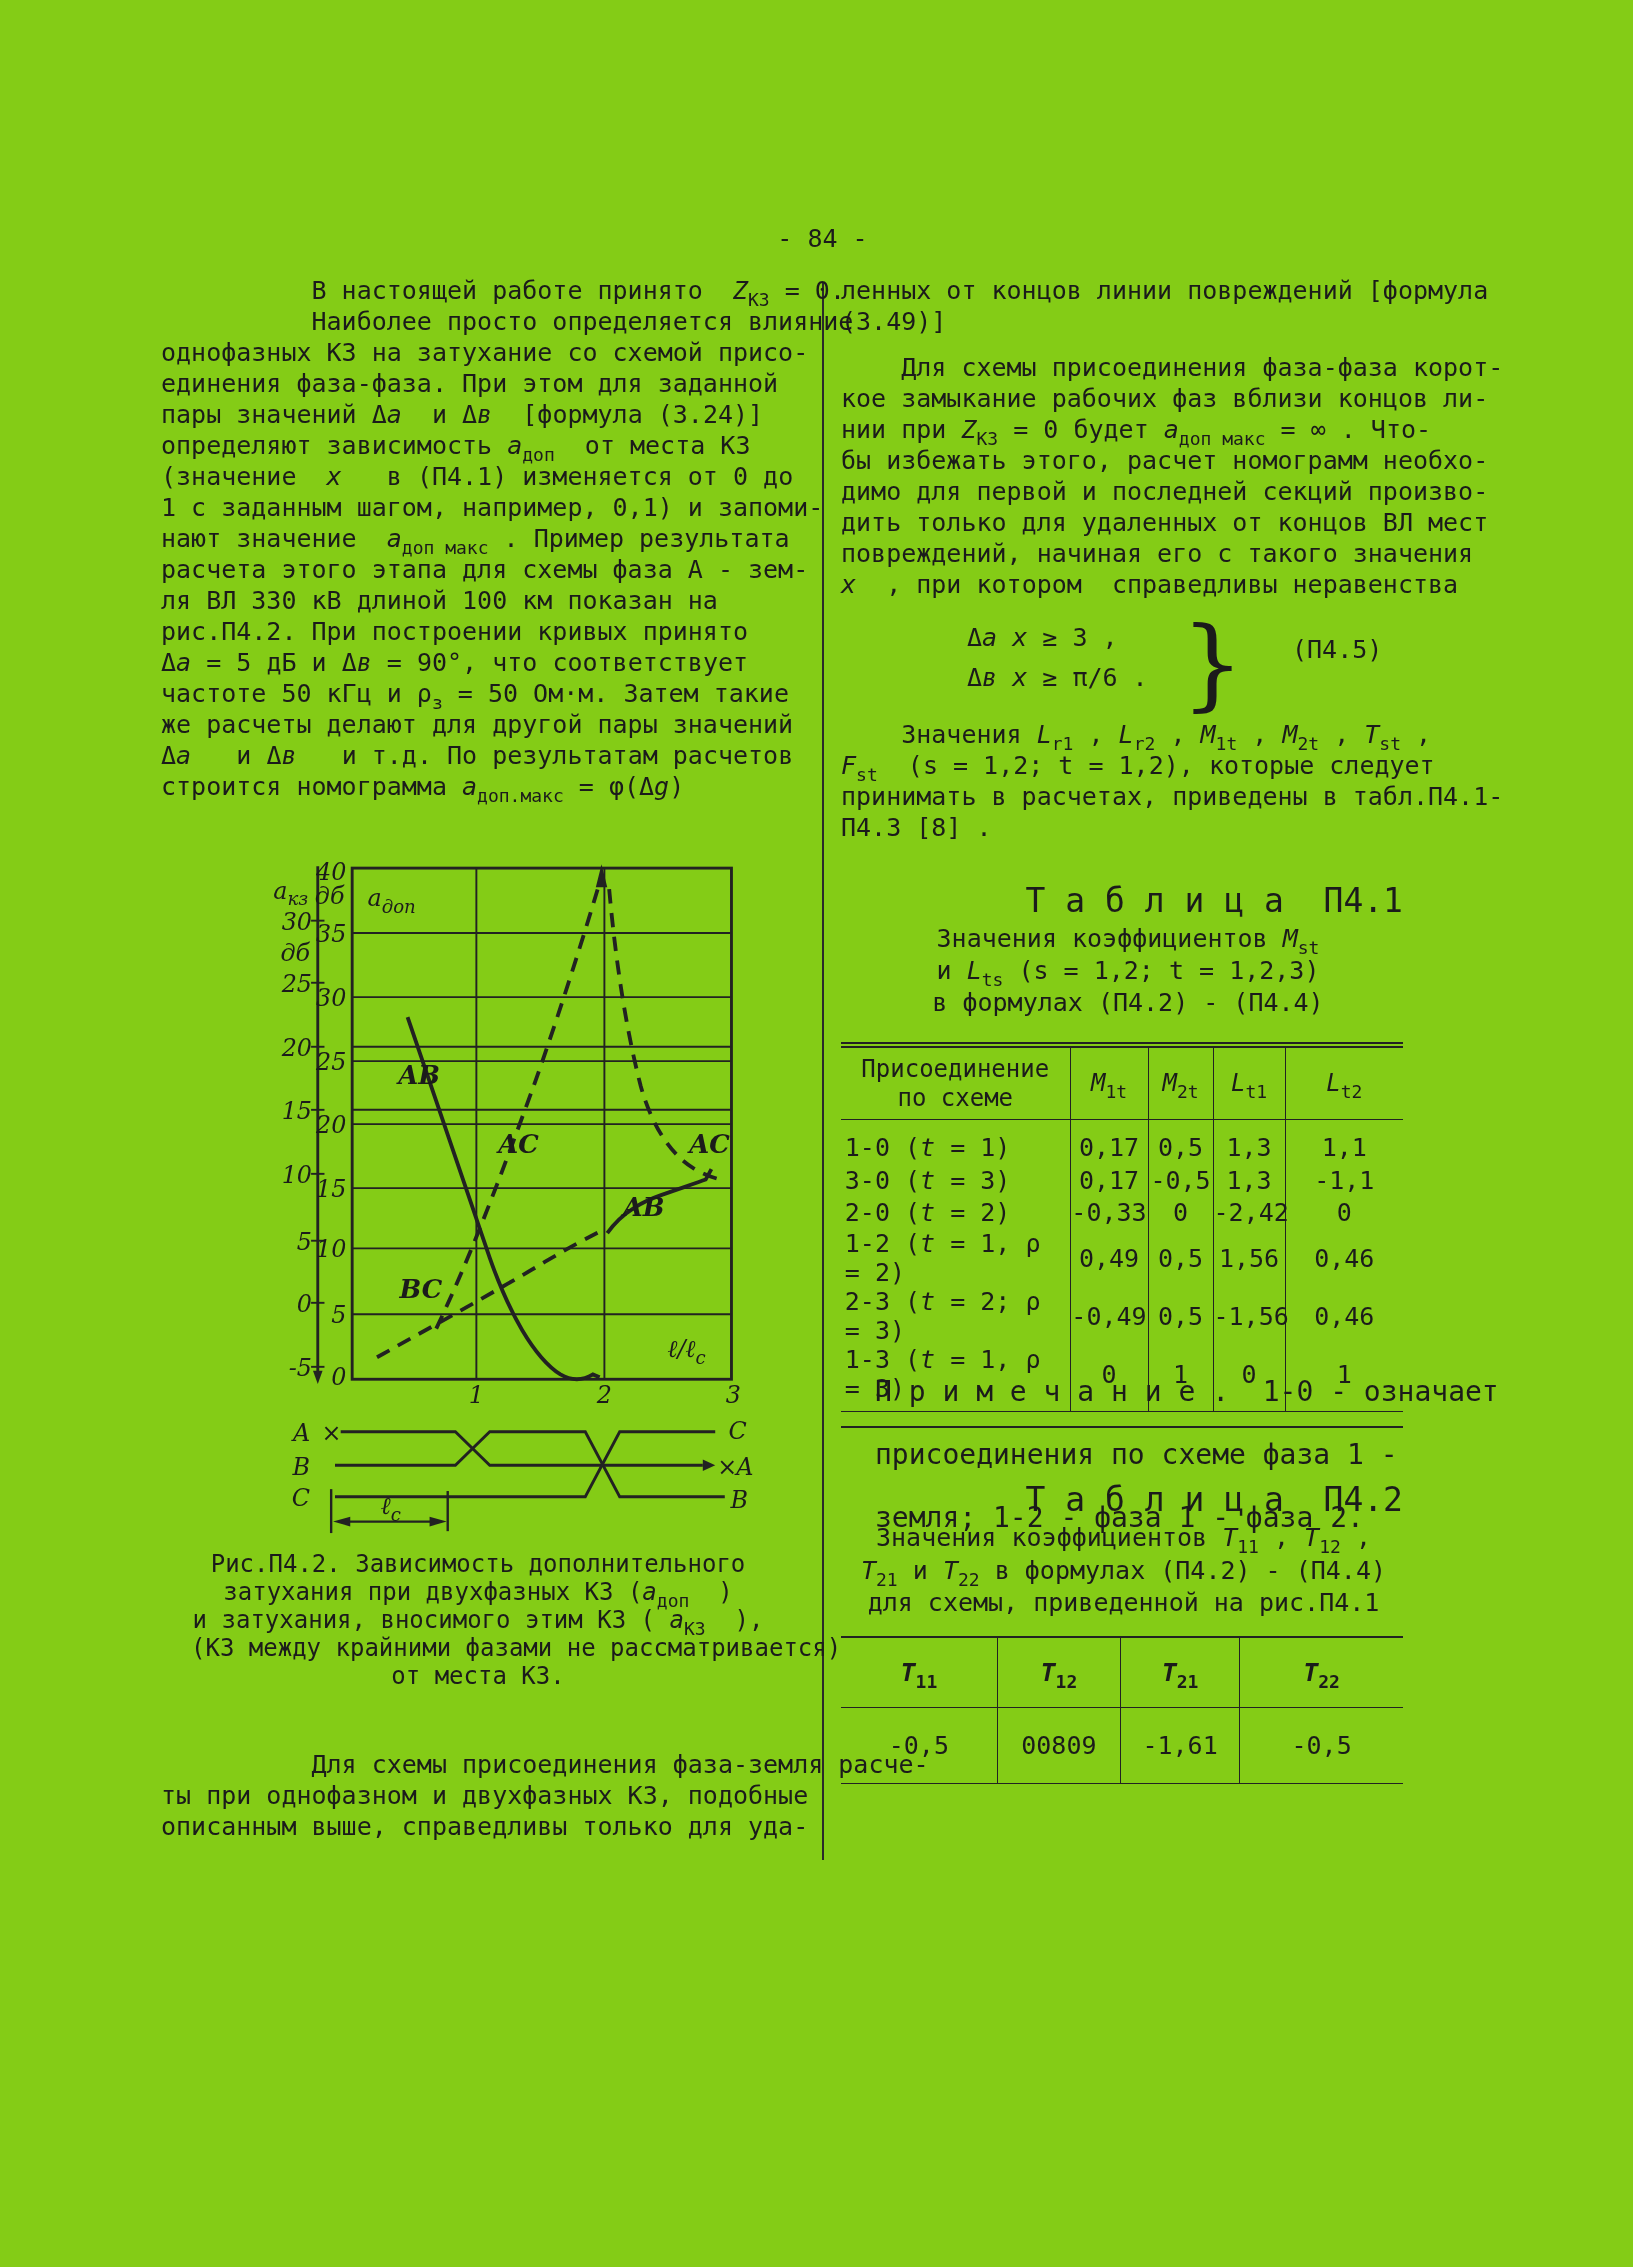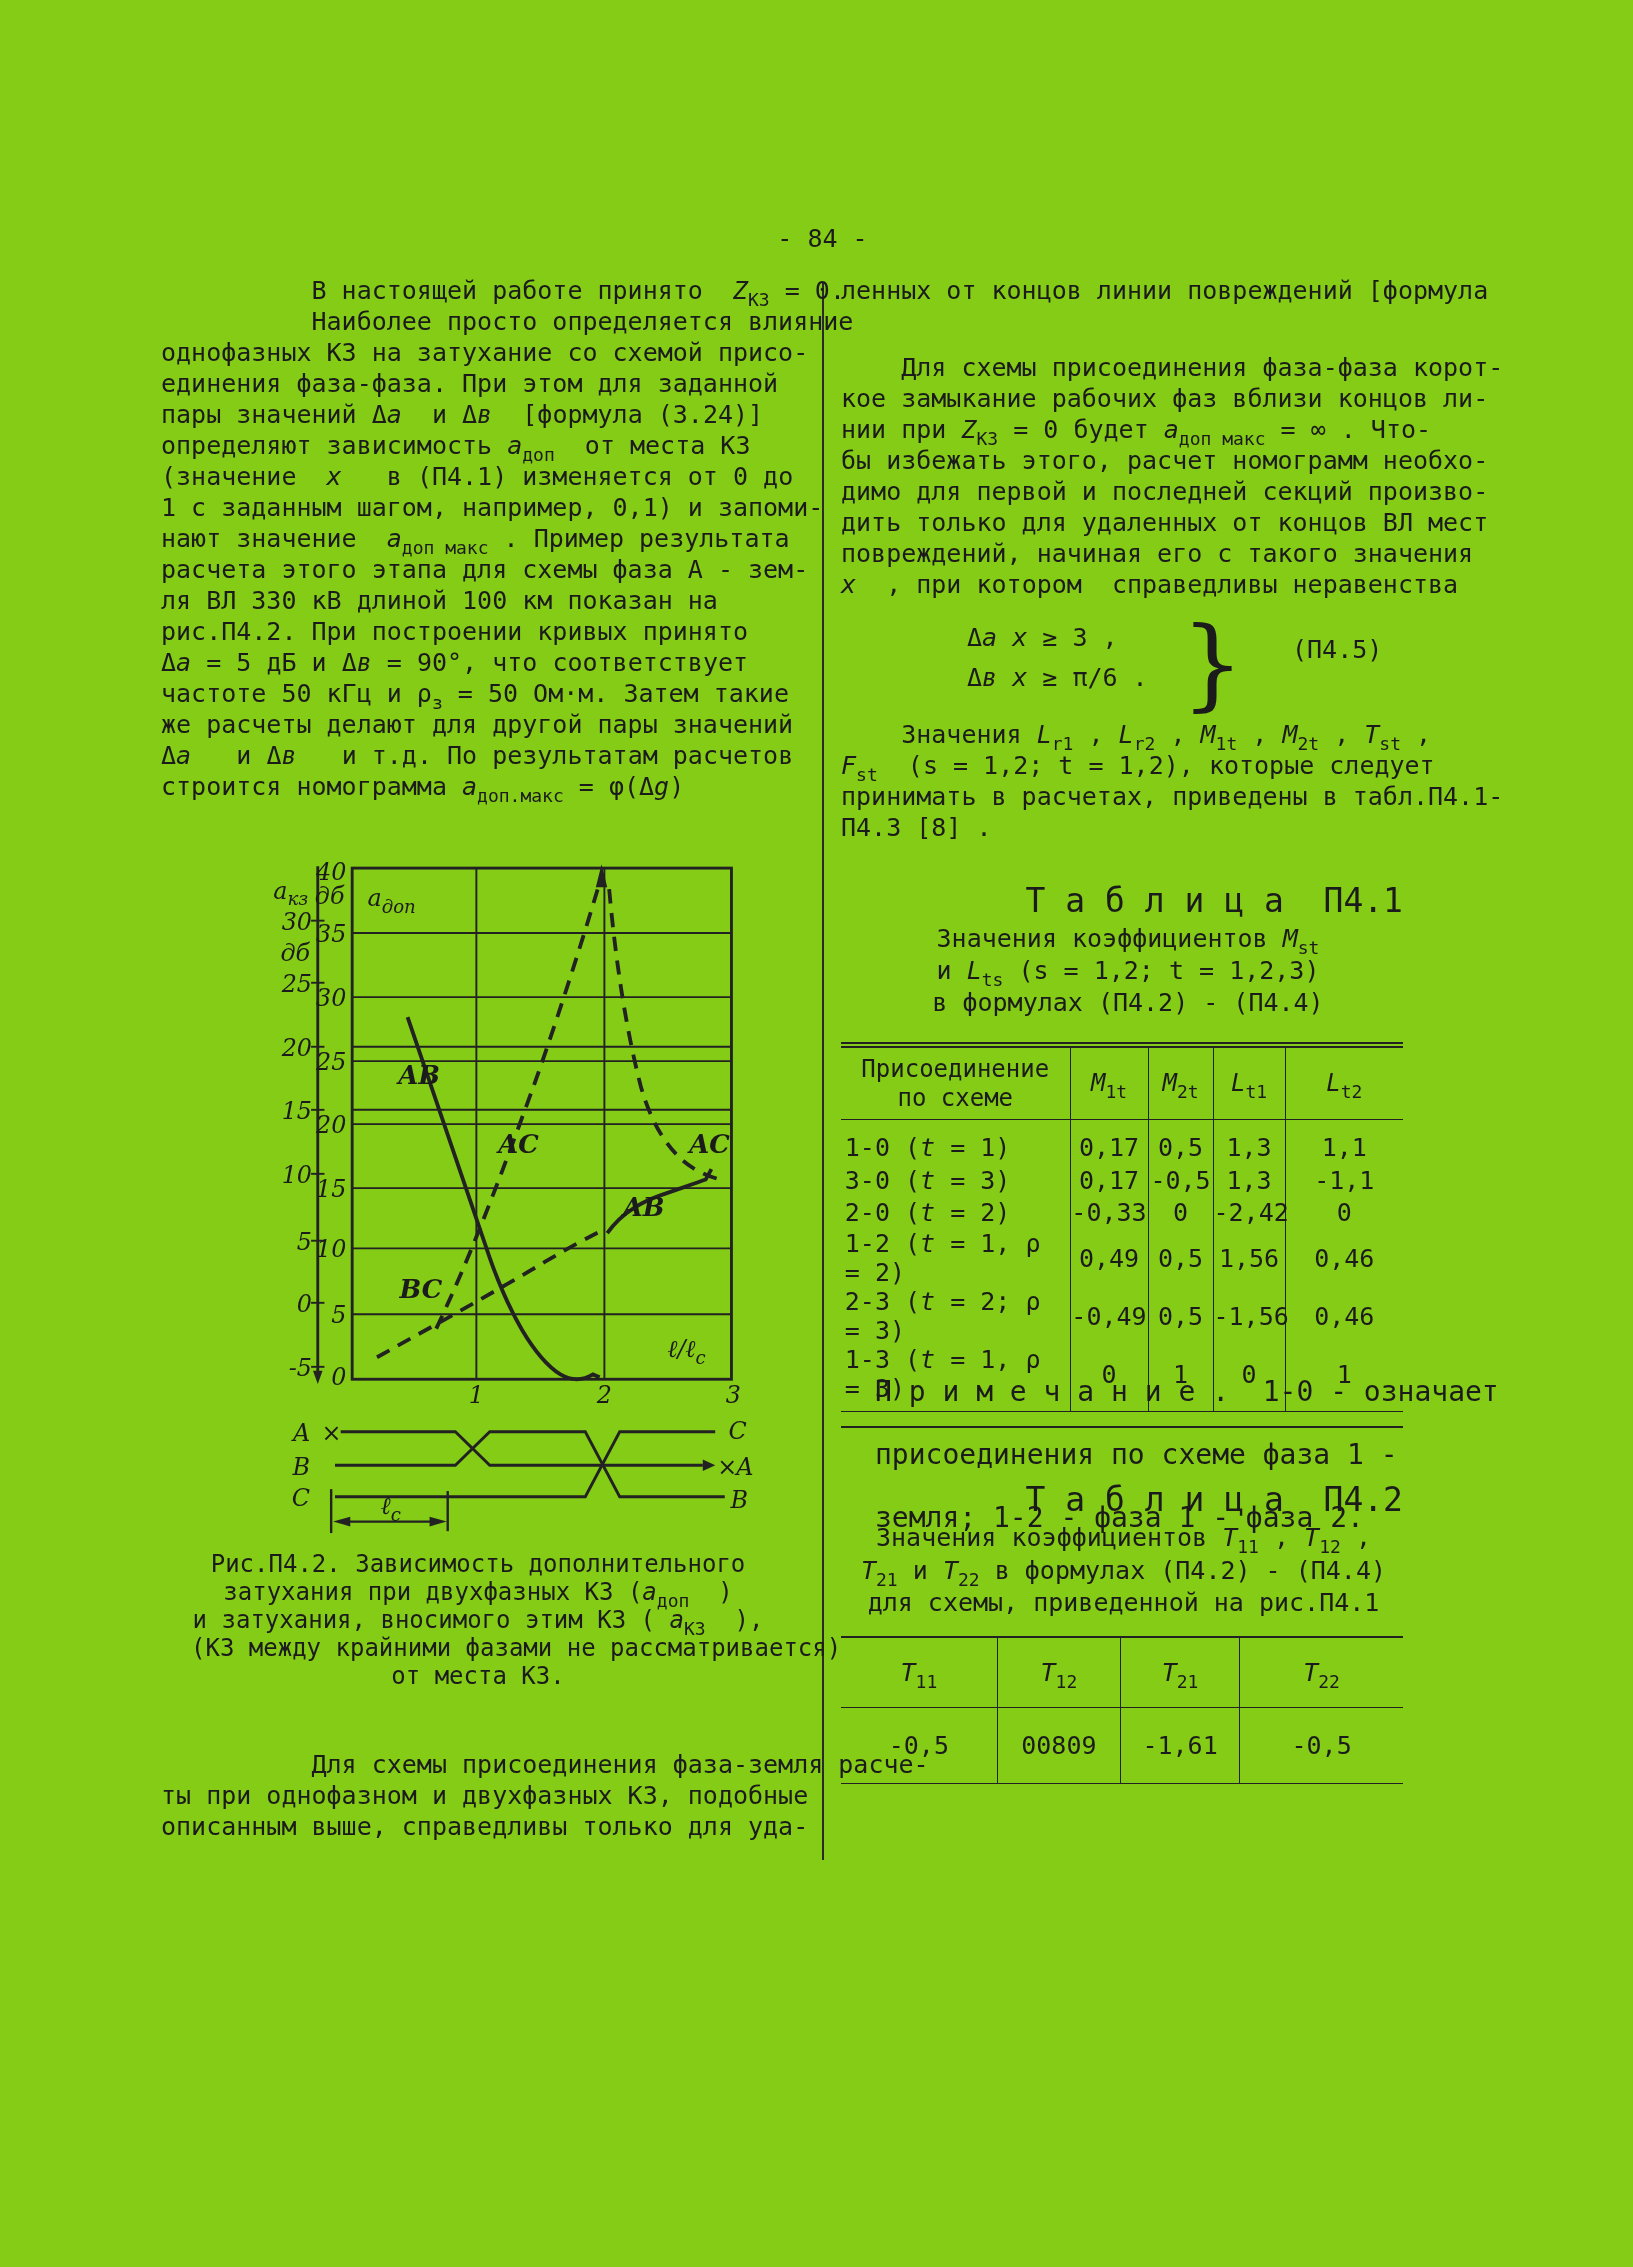--- a/index.html
+++ b/index.html
@@ -30,21 +30,21 @@
   .t2cap .ln{height:32.5px;line-height:32.5px;}
   table{border-collapse:collapse;table-layout:fixed;position:absolute;font-size:25px;}
   .t1{left:841px;top:1042px;width:562px;border-top:6.7px double #222;}
   .t1 th{border-bottom:1.9px solid #222;height:69px;font-weight:normal;font-size:24px;line-height:29px;vertical-align:middle;}
   .t1 th+th,.t1 td+td{border-left:1.9px solid #222;}
   .t1 td{text-align:center;height:32.5px;padding:0;}
   .t1 td.scheme{text-align:left;padding-left:3.8px;}
   .t1 tbody tr:first-child td{padding-top:11.5px;}
   .t1 tbody tr:last-child td{border-bottom:1.9px solid #222;padding-bottom:7.6px;}
   .t2{left:841px;top:1636px;width:562px;border-top:2.9px solid #222;}
-  .t2 th{border-bottom:1.9px solid #222;height:67px;font-weight:normal;font-size:25px;vertical-align:middle;}
+  .t2 th{border-bottom:1.9px solid #222;height:67px;font-weight:bold;font-size:25px;vertical-align:middle;}
   .t2 th+th,.t2 td+td{border-left:1.9px solid #222;}
   .t2 td{text-align:center;height:73px;border-bottom:1.9px solid #222;}
   .note{left:875px;top:1342px;width:516px;}
   .note .ln{height:27px;line-height:27px;font-size:28px;margin-top:36px;}
   .noterule{left:841px;top:1426px;width:562px;height:1.9px;background:#222;}
   .chart{left:268px;top:849px;}
   .axt{font-family:"DejaVu Serif",serif;font-style:italic;font-size:25px;fill:#1b1b1b;}
   .axs{font-size:19px;}
   .cvl{font-family:"DejaVu Serif",serif;font-style:italic;font-size:27px;font-weight:bold;fill:#1b1b1b;}
   .stroke{stroke:#222;fill:none;}
@@ -183,20 +183,21 @@
     </div>
 
   <div class="blk bottompara">
       <div class="ln">          Для схемы присоединения фаза-земля расче-</div>
       <div class="ln">ты при однофазном и двухфазных КЗ, подобные</div>
       <div class="ln">описанным выше, справедливы только для уда-</div>
     </div>
 
   <div class="blk rpara1">
       <div class="ln">ленных от концов линии повреждений [формула</div>
+      <div class="ln">(3.49)]</div>
     </div>
   <div class="blk rpara2">
       <div class="ln">    Для схемы присоединения фаза-фаза корот-</div>
       <div class="ln">кое замыкание рабочих фаз вблизи концов ли-</div>
       <div class="ln">нии при <i>Z</i><sub>КЗ</sub> = 0 будет <i>a</i><sub>доп макс</sub> = ∞ . Что-</div>
       <div class="ln">бы избежать этого, расчет номограмм необхо-</div>
       <div class="ln">димо для первой и последней секций произво-</div>
       <div class="ln">дить только для удаленных от концов ВЛ мест</div>
       <div class="ln">повреждений, начиная его с такого значения</div>
       <div class="ln"><i>x</i>  , при котором  справедливы неравенства</div>

